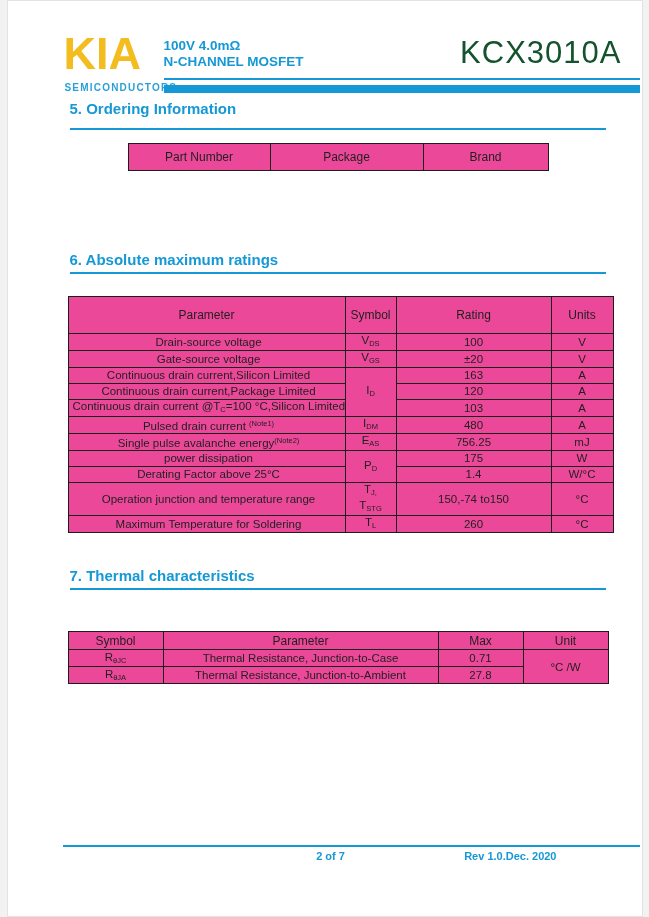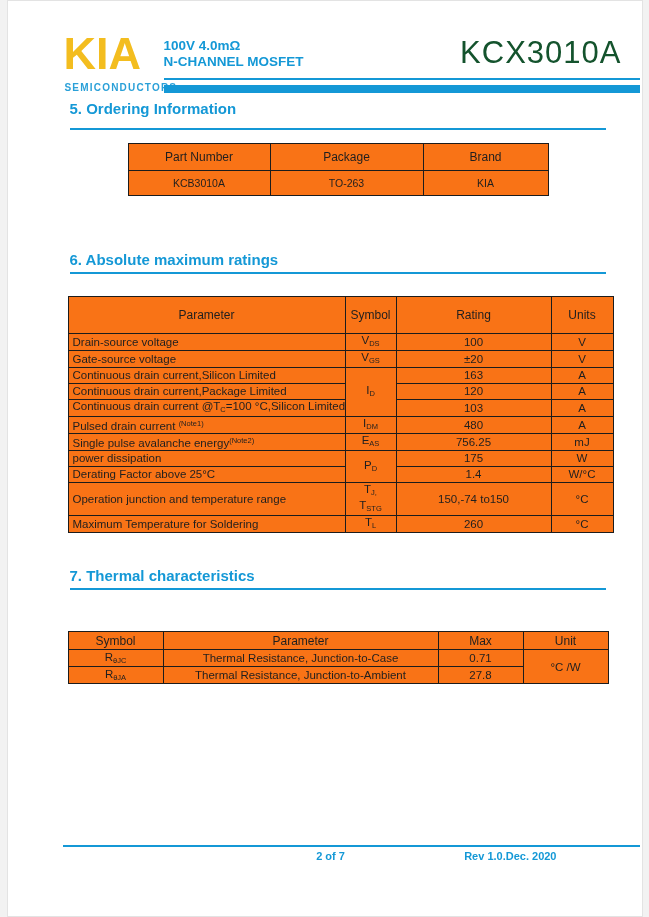--- a/index.html
+++ b/index.html
@@ -28,33 +28,33 @@
     letter-spacing:1px; font-weight:400;
   }
 
   
   .sec-heading {
     position:absolute; left:62px; font-size:15px; font-weight:bold; color:#1498d6;
     white-space:nowrap;
   }
 
   
-  table { border-collapse:collapse; table-layout:fixed; position:absolute; background:#f97316; }
+  table { border-collapse:collapse; table-layout:fixed; position:absolute; background:#ec4899; }
   th, td { border:1.5px solid #1c1c1c; font-weight:normal; color:#1f1f1f; }
 
   
   .ordering { left:120px; top:142px; width:420px; }
   .ordering th { height:24px; font-size:12px; text-align:center; }
   .ordering td { height:22px; font-size:10.5px; text-align:center; }
 
   
   .abs { left:60px; top:295px; width:545px; }
   .abs th { height:34px; font-size:12px; text-align:center; }
   .abs td { font-size:11.5px; height:15px; line-height:13px; }
-  .abs td.p { text-align:left; padding:0 0 0 4px; white-space:nowrap; overflow:hidden; }
+  .abs td.p { text-align:center; padding:0 0 0 4px; white-space:nowrap; overflow:hidden; }
   .abs td.c { text-align:center; padding:0; }
   .abs tr.tall td { height:28px; line-height:12px; }
   .symwrap { display:inline-block; width:40px; word-break:break-all; line-height:13px; }
 
   sub { font-size:7.5px; vertical-align:-2px; letter-spacing:0; }
   sup { font-size:7.5px; vertical-align:4px; }
 
   
   .thermal { left:60px; top:630px; width:540px; }
   .thermal th { height:15px; font-size:12px; text-align:center; }
@@ -92,25 +92,20 @@
     <colgroup>
         <col style="width:142px">
         <col style="width:153px">
         <col style="width:125px">
       </colgroup>
     <tbody>
         <tr>
       <th>Part Number</th>
       <th>Package</th>
       <th>Brand</th>
-    </tr>
-    <tr>
-      <td>KCB3010A</td>
-      <td>TO-263</td>
-      <td>KIA</td>
     </tr>
   </tbody>
     </table>
 
   <div class="sec-heading" style="top:250px;">6. Absolute maximum ratings</div>
   <div class="hline" style="left:62px; top:271px; width:536px; height:2px;"></div>
 
   <table class="abs">
     <colgroup>
         <col style="width:277px">

